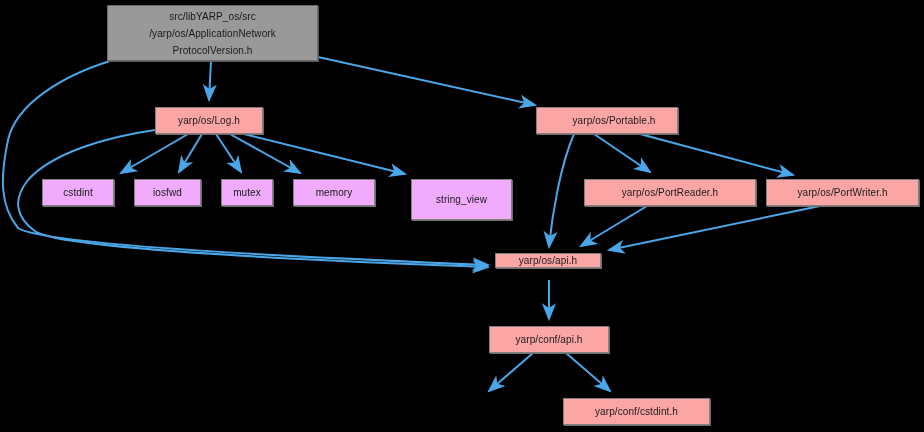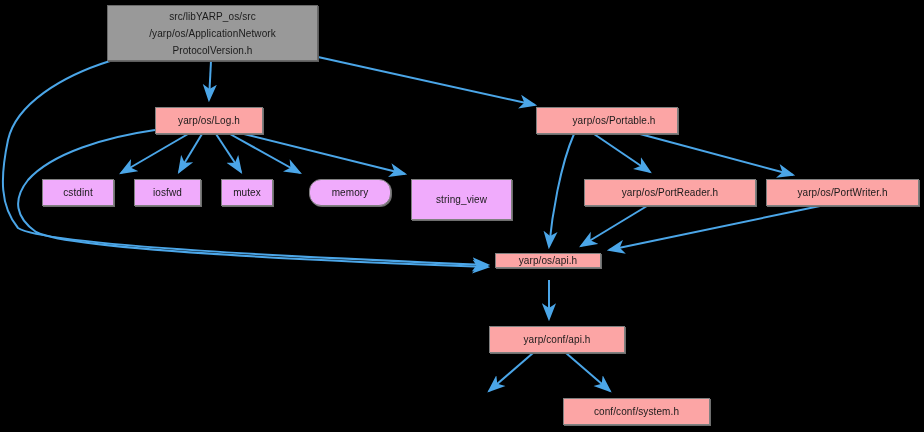--- a/index.html
+++ b/index.html
@@ -108,21 +108,21 @@
   </svg>
 
   <div class="node root" style="left: 107px; top: 5px; width: 211px; height: 56px;">src/libYARP_os/src
 /yarp/os/ApplicationNetwork
 ProtocolVersion.h</div>
   <div class="node file" style="left: 155px; top: 107px; width: 108px; height: 27px;">yarp/os/Log.h</div>
   <div class="node file" style="left: 536px; top: 107px; width: 142px; height: 27px; padding-left: 14px;">yarp/os/Portable.h</div>
   <div class="node std" style="left: 42px; top: 179px; width: 72px; height: 27px;">cstdint</div>
   <div class="node std" style="left: 134px; top: 179px; width: 67px; height: 27px; text-align: right;">iosfwd</div>
   <div class="node std" style="left: 221px; top: 179px; width: 52px; height: 27px;">mutex</div>
-  <div class="node std" style="left: 309px; top: 179px; width: 82px; height: 27px; border-radius: 12px;">memory</div>
+  <div class="node std" style="left: 293px; top: 179px; width: 82px; height: 27px;">memory</div>
   <div class="node std" style="left: 411px; top: 179px; width: 101px; height: 41px;">string_view</div>
   <div class="node file" style="left: 584px; top: 179px; width: 172px; height: 27px;">yarp/os/PortReader.h</div>
   <div class="node file" style="left: 766px; top: 179px; width: 153px; height: 27px;">yarp/os/PortWriter.h</div>
   <div class="node file" style="left: 495px; top: 253px; width: 106px; height: 15px;">yarp/os/api.h</div>
-  <div class="node file" style="left: 489px; top: 326px; width: 136px; height: 27px;">yarp/conf/api.h</div>
-  <div class="node file" style="left: 563px; top: 398px; width: 147px; height: 27px;">conf/conf/system.h</div>
+  <div class="node file" style="left: 489px; top: 326px; width: 120px; height: 27px;">yarp/conf/api.h</div>
+  <div class="node file" style="left: 563px; top: 398px; width: 147px; height: 27px;">yarp/conf/cstdint.h</div>
 
 </div>
 
 </body></html>

